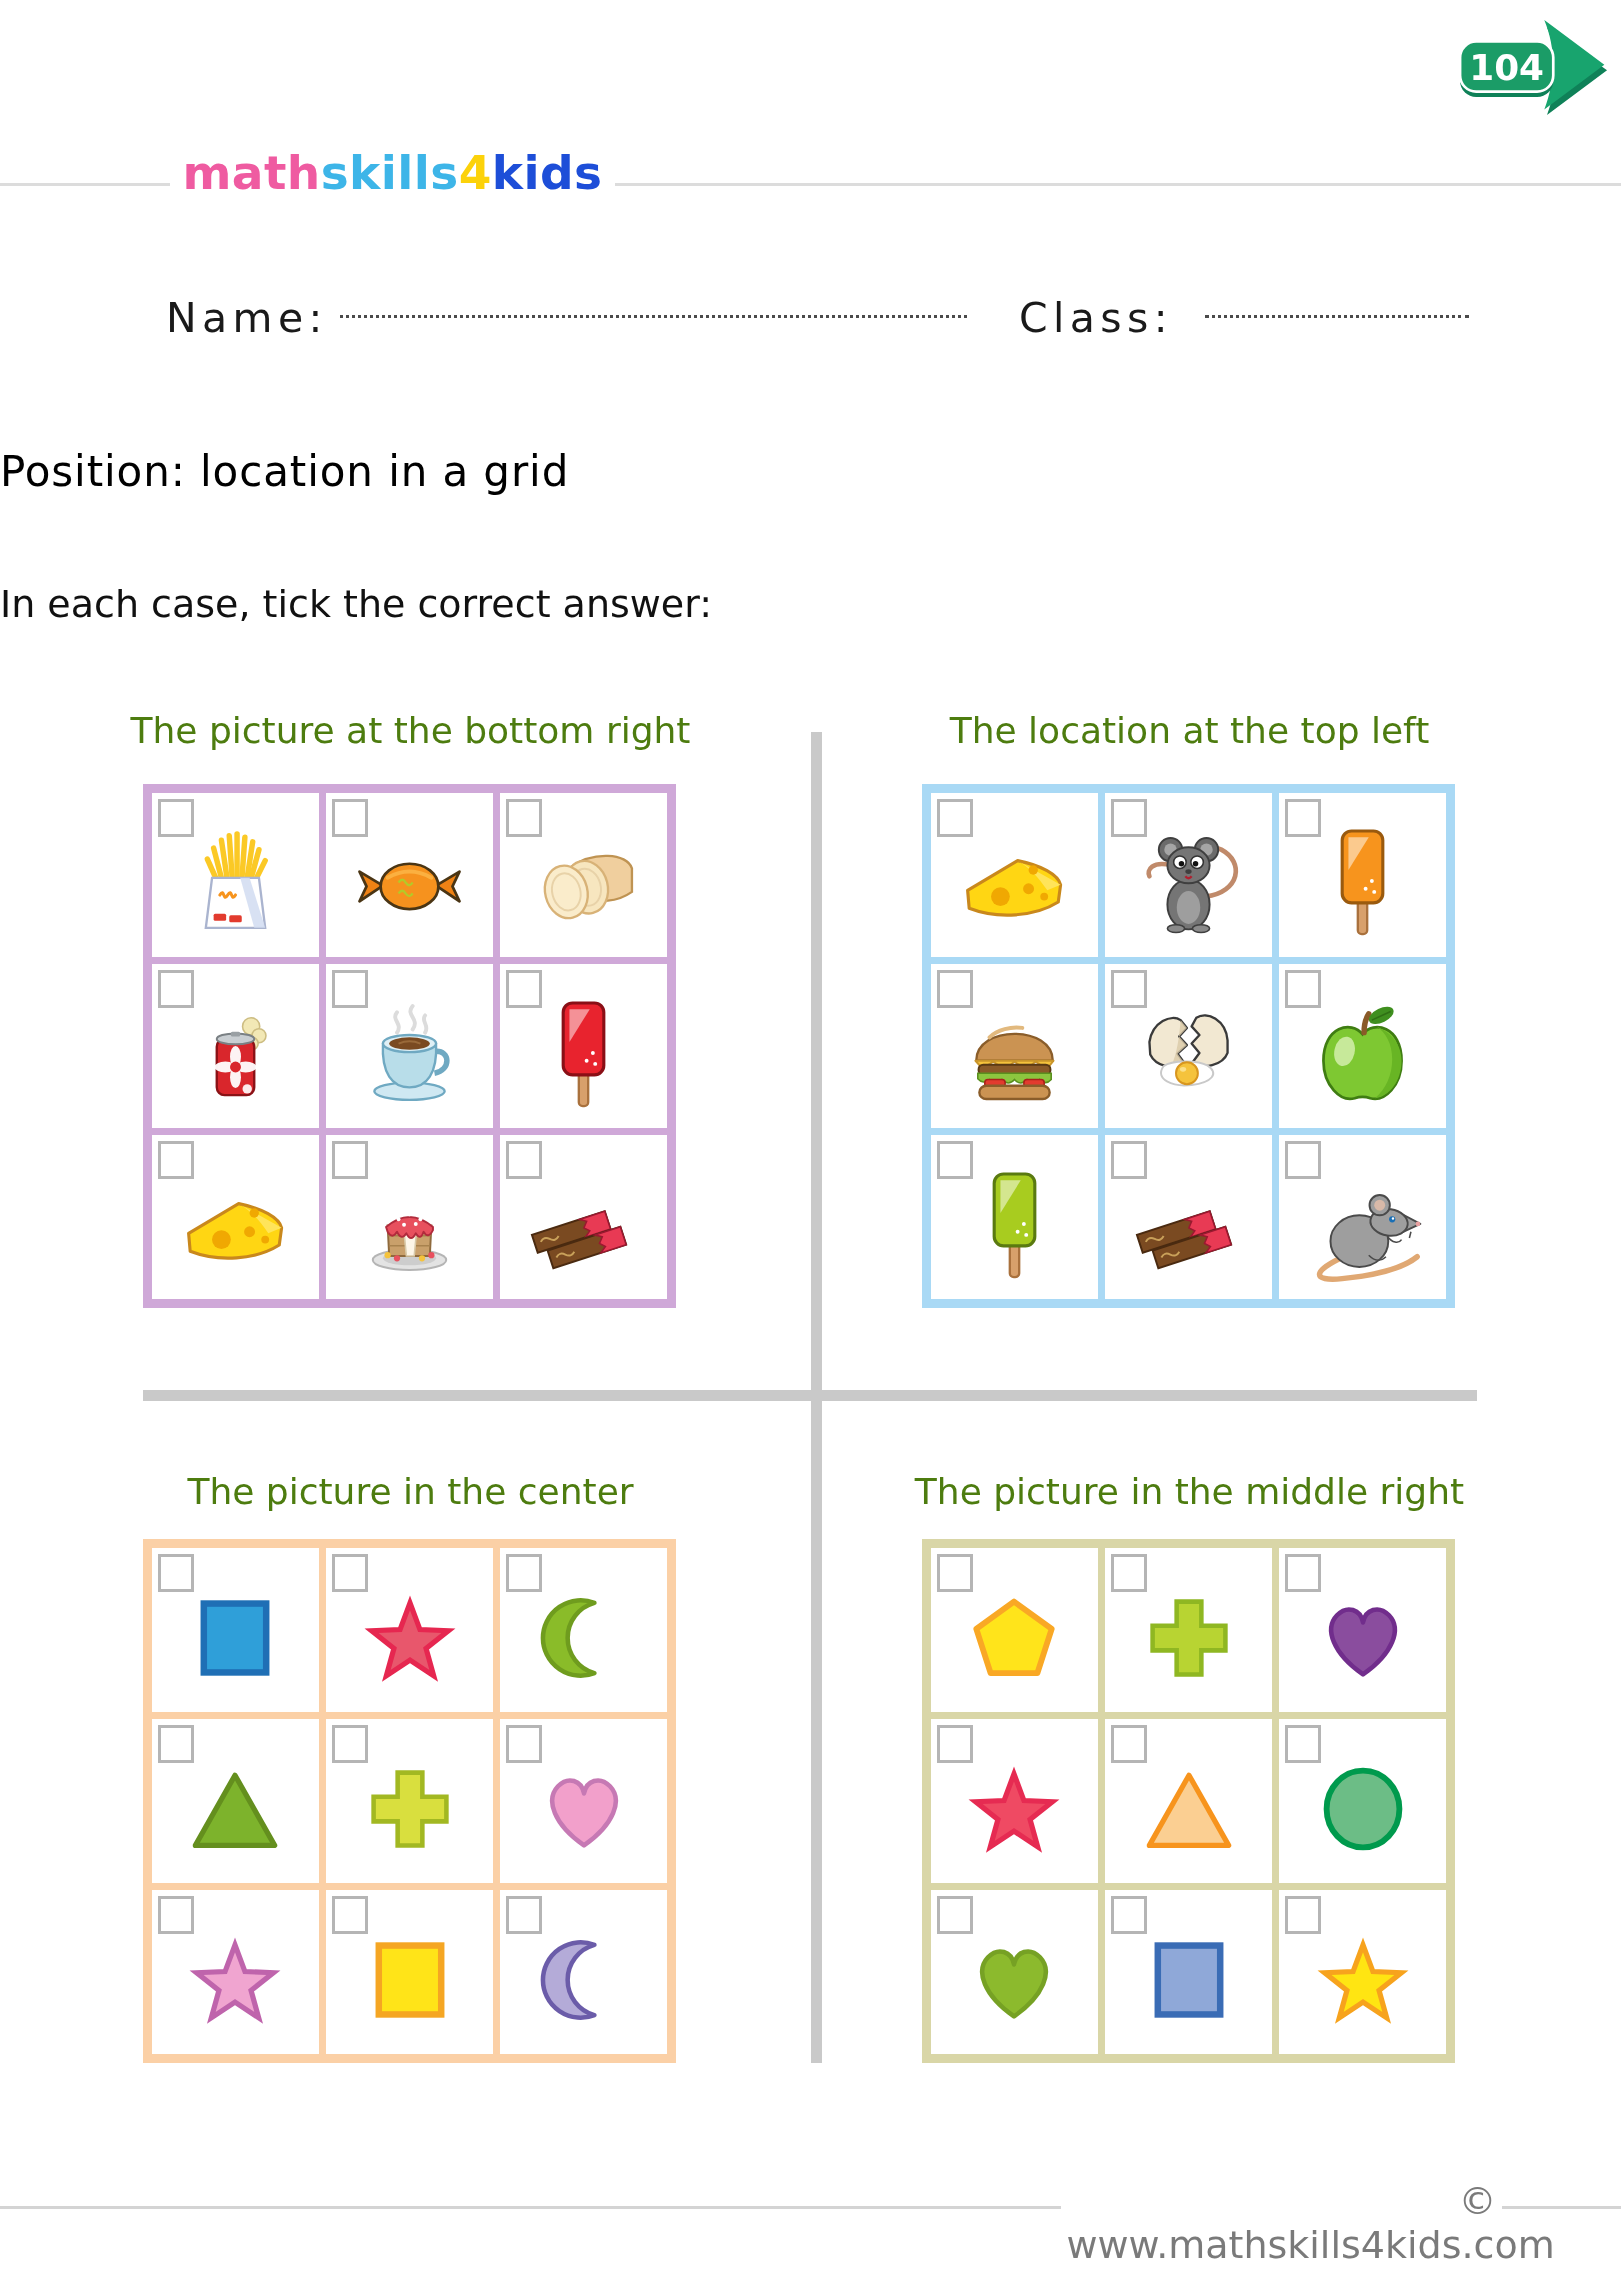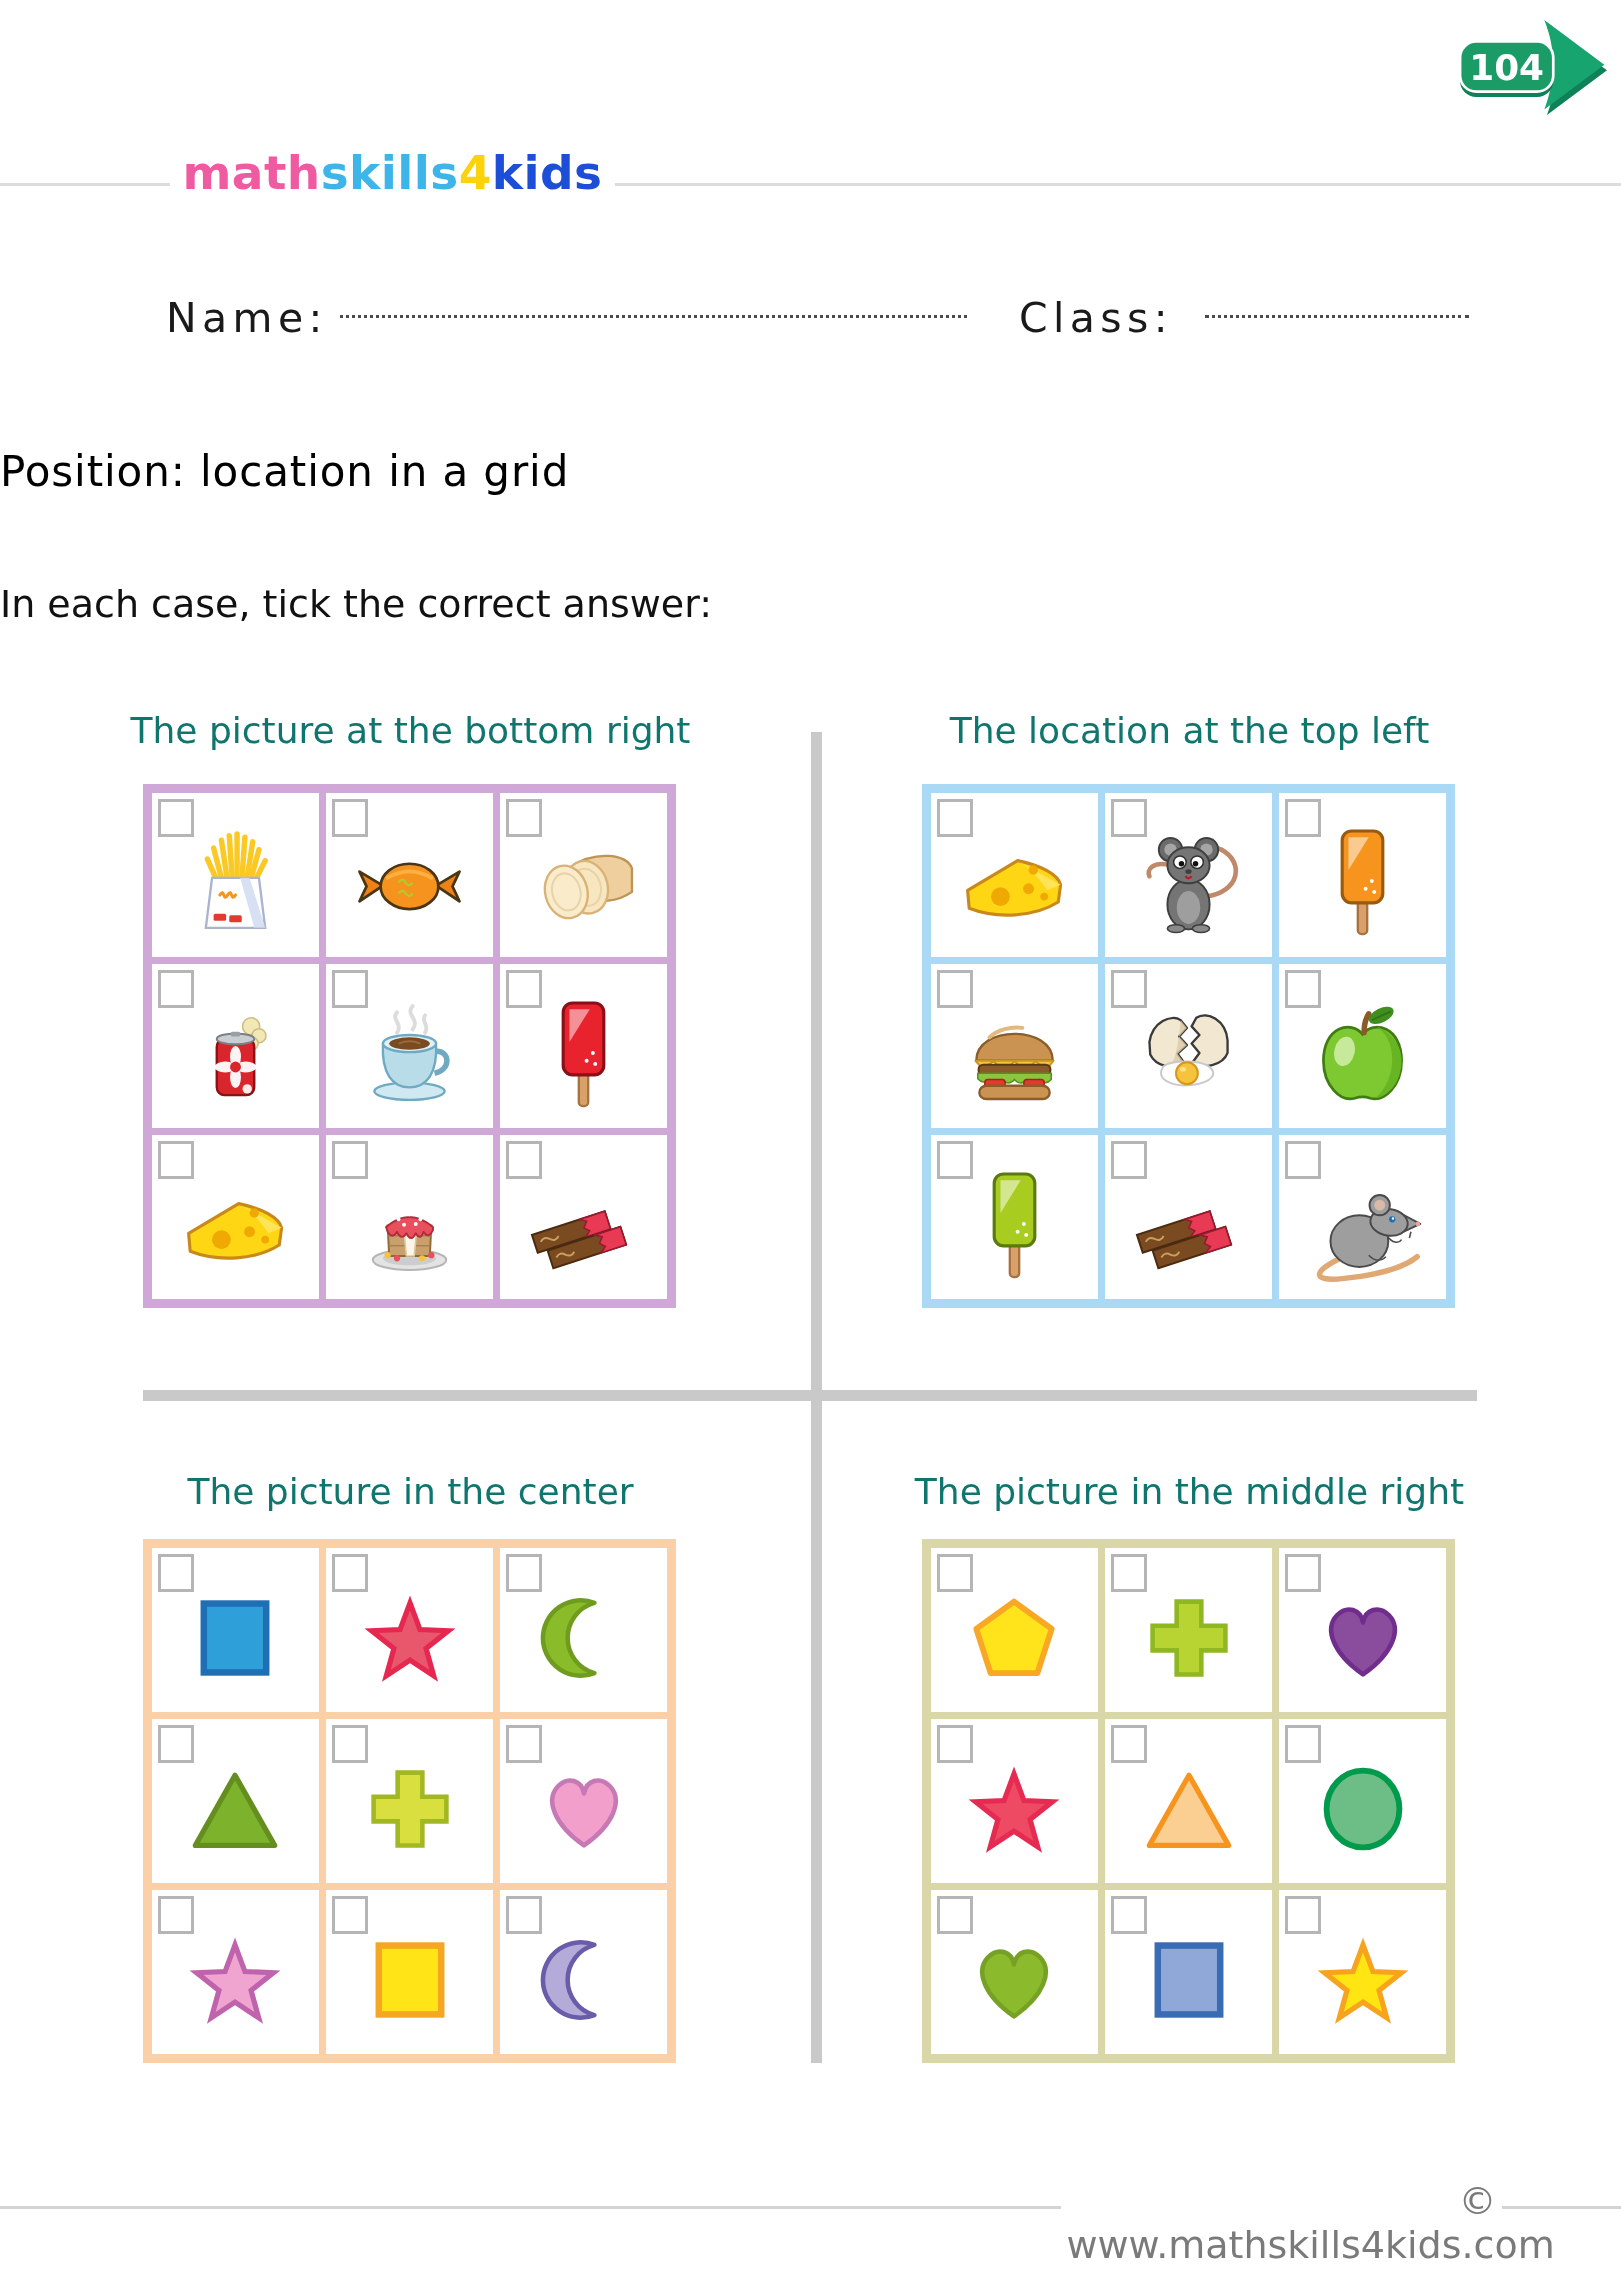--- a/index.html
+++ b/index.html
@@ -11,21 +11,21 @@
   .badge{position:absolute;left:1451px;top:10.7px;}
   .fieldlabel{position:absolute;top:294px;font-size:41px;letter-spacing:5.4px;color:#1a1a1a;}
   .dots{position:absolute;height:0;border-bottom:3.6px dotted #4a4a4a;}
   .page-title{position:absolute;left:0;width:1532px;top:447px;
               font-size:42px;letter-spacing:0.9px;color:#000;}
   .instruction{position:absolute;left:0;width:1532px;top:582px;text-align:left;
                font-size:38px;color:#111;}
   .divider{position:absolute;background:#c9c9c9;}
   .v-divider{left:811px;top:732px;width:10.7px;height:1331px;}
   .h-divider{left:143px;top:1390px;width:1334px;height:10.7px;}
-  .quad-title{position:absolute;width:609px;text-align:center;font-size:36px;color:#0f766e;}
+  .quad-title{position:absolute;width:609px;text-align:center;font-size:36px;color:#4d7c0f;}
   .grid{position:absolute;width:533px;height:524px;box-sizing:border-box;padding:9px;
         display:grid;grid-template-columns:repeat(3,1fr);grid-template-rows:repeat(3,1fr);gap:7.2px;}
   .cell{background:#fff;position:relative;display:flex;align-items:center;justify-content:center;}
   .cell .icon{margin-top:16px;}
   .checkbox{position:absolute;left:6.3px;top:6.3px;width:29.6px;height:32px;
             border:3.6px solid #b5b5b5;background:#fff;}
   .footer-text{position:absolute;top:2179px;left:1061px;width:430px;text-align:right;
                font-size:38px;color:#7a7a7a;background:#fff;padding:0 5.4px;}
   .badge text{font-family:"DejaVu Sans",sans-serif;}
 </style>

